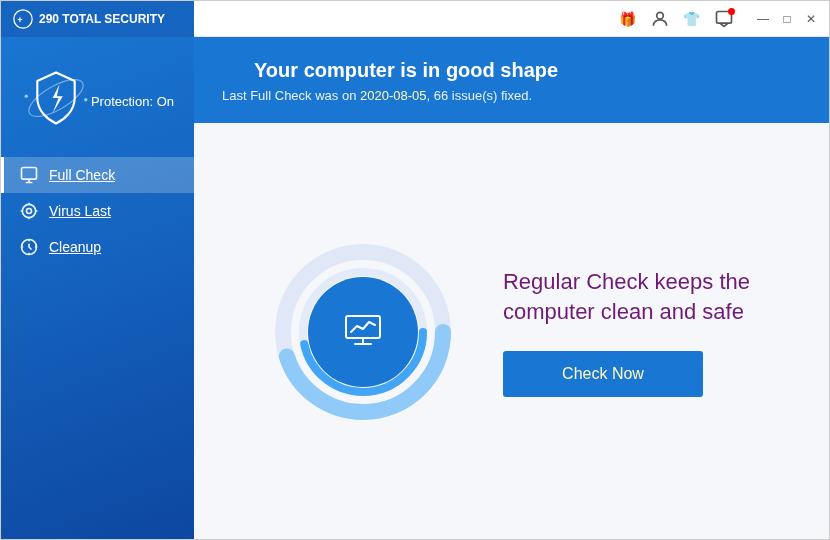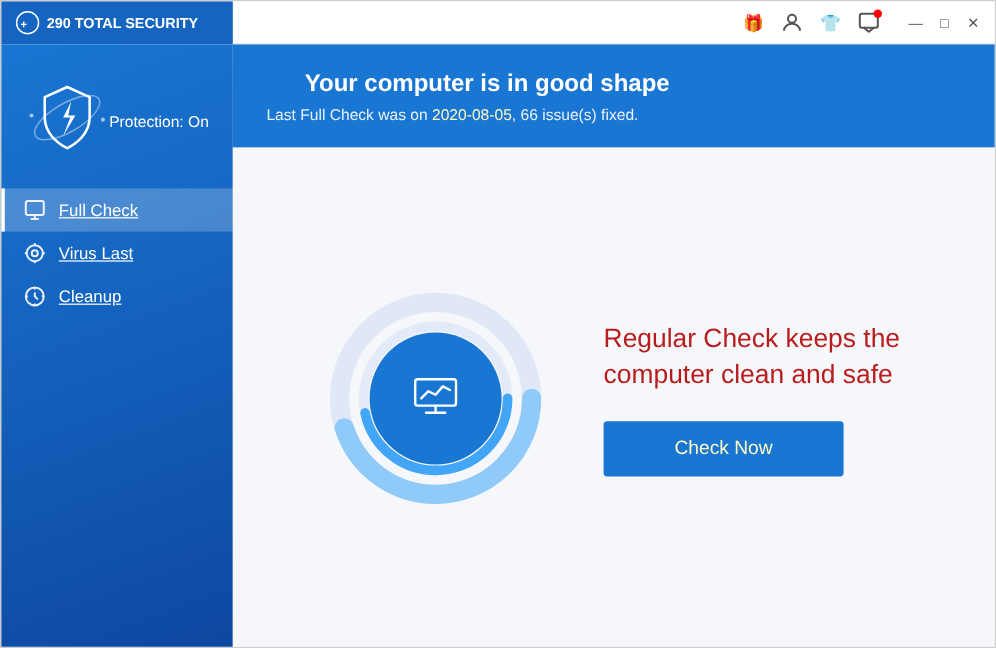--- a/index.html
+++ b/index.html
@@ -203,21 +203,21 @@
 
     
     .right-panel {
       display: flex;
       flex-direction: column;
       gap: 24px;
     }
     .right-panel h3 {
       font-size: 22px;
       font-weight: 500;
-      color: #b91c1c;
+      color: #701a75;
       line-height: 1.35;
     }
     .check-now-btn {
       background: #1976d2;
       color: #fef9c3;
       border: none;
       padding: 14px 40px;
       font-size: 16px;
       border-radius: 3px;
       cursor: pointer;

